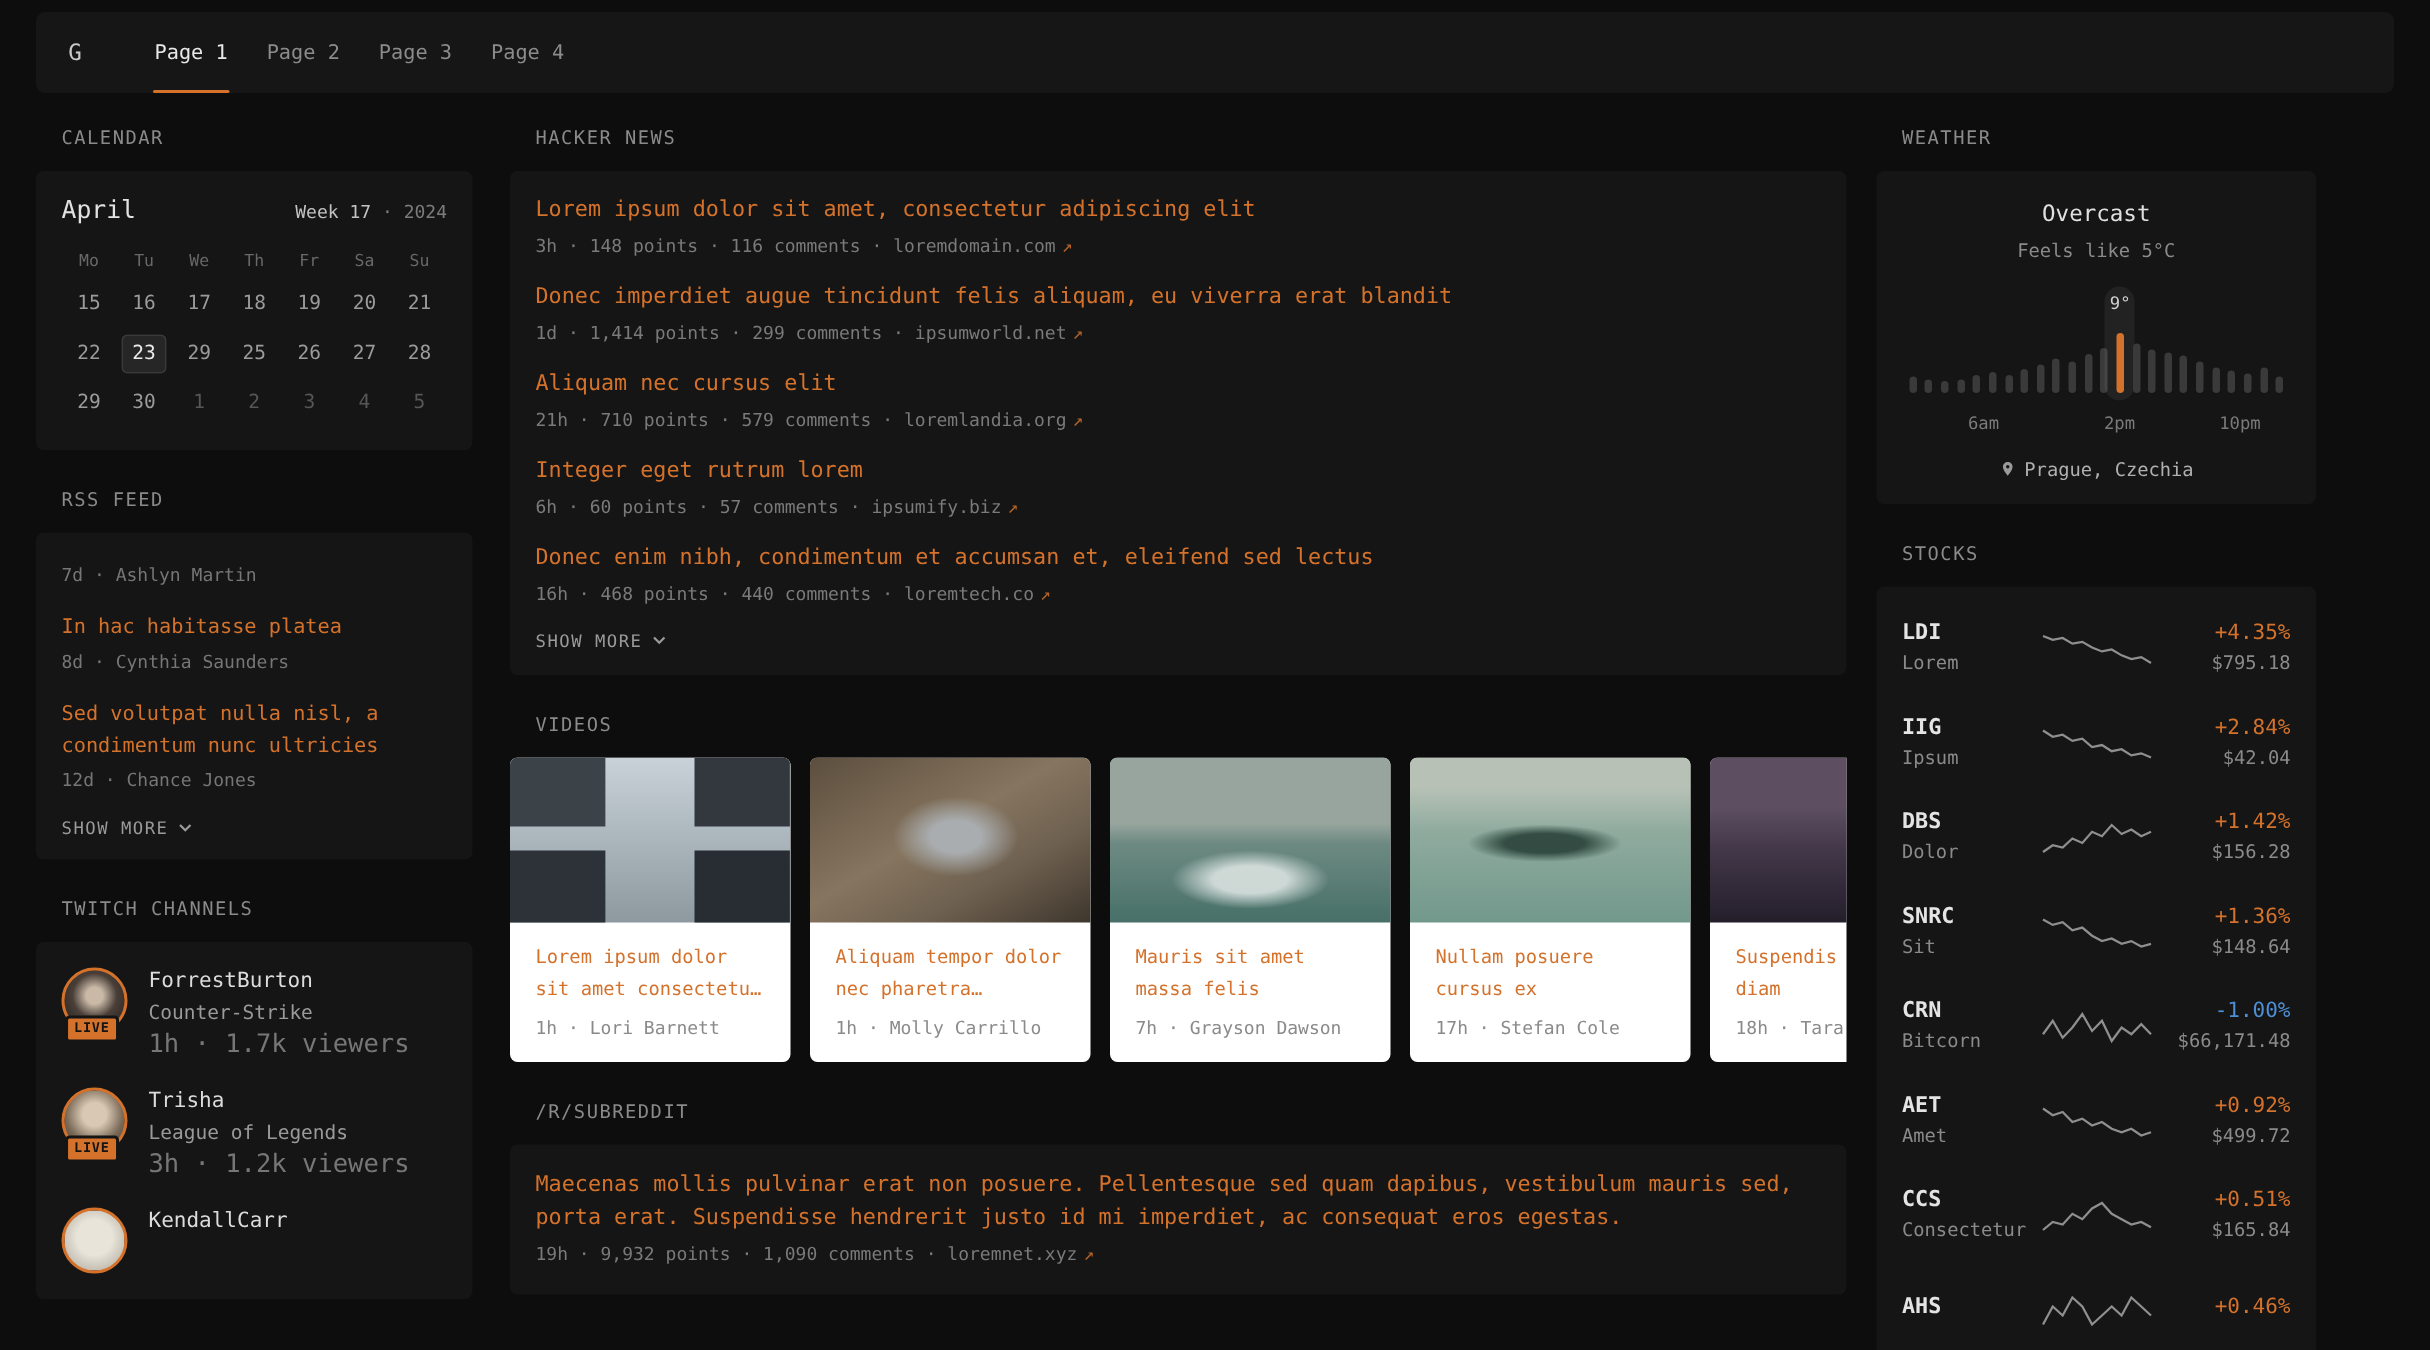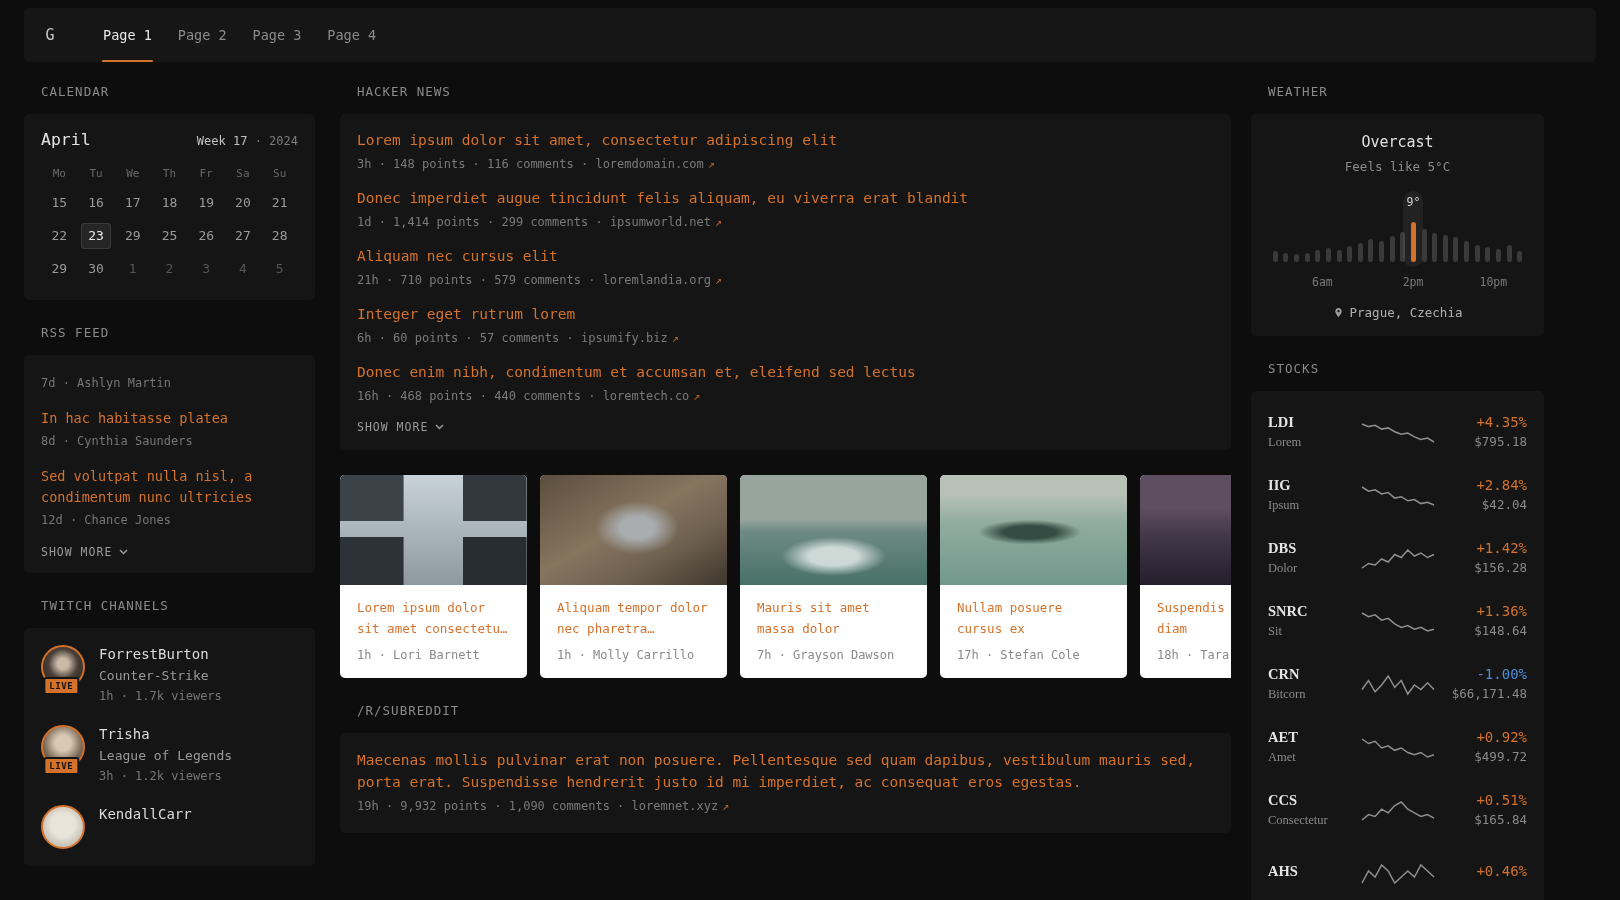--- a/index.html
+++ b/index.html
@@ -60,21 +60,21 @@
     border:2px solid var(--accent); box-sizing:border-box; background:#333;text-align:center; }
   .tw-row:nth-child(1) .tw-avatar { background:radial-gradient(circle at 50% 42%,#c9b9a6 0 18%,#4a3f38 48%,#1d1a18 100%); }
   .tw-row:nth-child(2) .tw-avatar { background:radial-gradient(circle at 50% 40%,#d9c9b4 0 25%,#7a6a58 60%,#3a3230 100%); }
   .tw-row:nth-child(3) .tw-avatar { background:radial-gradient(circle at 50% 45%,#e8e4da 0 40%,#b9b2a6 85%); }
   .tw-live { position:absolute; left:50%; bottom:-8px; transform:translateX(-55%);
     background:var(--accent); color:#141414; font-size:9px; font-weight:bold; letter-spacing:.5px;
     padding:2px 4px; border-radius:3px; border:2px solid #151515; }
   .tw-live:empty { display:none; }
   .tw-name { font-size:14px; color:#dcdcdc; line-height:18px; }
   .tw-game { margin-top:4px; font-size:13px; color:#9a9a9a; line-height:17px; }
-  .tw-meta { margin-top:4px; font-size:12px; color:#767676; line-height:16px; }
+  .tw-meta { margin-top:4px; font-size:17px; color:#767676; line-height:16px; }
   
   .hn-card { padding:16px 17px 16px; }
   .hn-item { margin-bottom:15px; }
   .hn-title { font-size:14.5px; line-height:21px; color:var(--accent); cursor:pointer; }
   .hn-meta { margin-top:5px; font-size:12px; line-height:17px; color:#7a7a7a; }
   .hn-meta .domain { color:#7a7a7a; cursor:pointer; }
   .hn-meta .ext { color:var(--accent); opacity:.85; margin-left:4px; cursor:pointer; }
   .hn-card .show-more { margin-top:14px; }
   .sub-card { padding:16px 17px 18px; }
   .sub-title { font-size:14.5px; line-height:22px; color:var(--accent); cursor:pointer; }
@@ -118,21 +118,21 @@
     font-size:11.5px; color:#d0d0d0; }
   .w-times { position:relative; height:16px; margin-top:8px; }
   .w-time { position:absolute; transform:translateX(-50%); font-size:11.5px; color:#7a7a7a; }
   .w-time:nth-child(1){ left:21%; } .w-time:nth-child(2){ left:56%; } .w-time:nth-child(3){ left:87%; }
   .w-loc { margin-top:14px; display:flex; justify-content:center; align-items:center;
     gap:6px; font-size:12.5px; color:#b0b0b0; }
   .w-loc svg { fill:#9a9a9a; }
   
   .stocks-card { padding:9px 17px; }
   .stock-row { display:flex; align-items:center; height:63px; cursor:pointer; }
-  .stock-left { width:92px;font-family:Liberation Serif, serif; }
+  .stock-left { width:92px; }
   .stock-symbol { font-size:14.5px; font-weight:600; color:#e4e4e4; line-height:18px; }
   .stock-name { margin-top:3px; font-size:12.5px; color:#8a8a8a; line-height:16px; }
   .spark { width:76px; height:26px; flex:0 0 76px; }
   .spark polyline { fill:none; stroke:#8f8f8f; stroke-width:1.5; }
   .stock-right { flex:1; text-align:right; }
   .stock-change { font-size:14px; color:var(--accent); line-height:18px; }
   .stock-change.down { color:var(--negative); }
   .stock-price { margin-top:3px; font-size:12.5px; color:#8a8a8a; line-height:16px; }
 </style>
 </head>
@@ -343,41 +343,42 @@
         <div class="show-more">
           <span>SHOW MORE</span>
           <svg width="9" height="6" viewBox="0 0 9 6">
               <path d="M1 1l3.5 3.5L8 1" stroke-width="1.5"></path>
             </svg>
         </div>
       </div>
     </section>
 
     <section class="widget">
+      <div class="sec-label">VIDEOS</div>
       <div class="video-row">
   <div class="video-card">
     <div class="thumb"></div>
     <div class="video-body">
       <div class="video-title">Lorem ipsum dolor sit amet consectetu…</div>
       <div class="video-meta">1h · Lori Barnett</div>
     </div>
   </div>
 
   <div class="video-card">
     <div class="thumb"></div>
     <div class="video-body">
       <div class="video-title">Aliquam tempor dolor nec pharetra…</div>
       <div class="video-meta">1h · Molly Carrillo</div>
     </div>
   </div>
 
   <div class="video-card">
     <div class="thumb"></div>
     <div class="video-body">
-      <div class="video-title">Mauris sit amet massa dolor</div>
+      <div class="video-title">Mauris sit amet massa felis</div>
       <div class="video-meta">7h · Grayson Dawson</div>
     </div>
   </div>
 
   <div class="video-card">
     <div class="thumb"></div>
     <div class="video-body">
       <div class="video-title">Nullam posuere cursus ex</div>
       <div class="video-meta">17h · Stefan Cole</div>
     </div>

